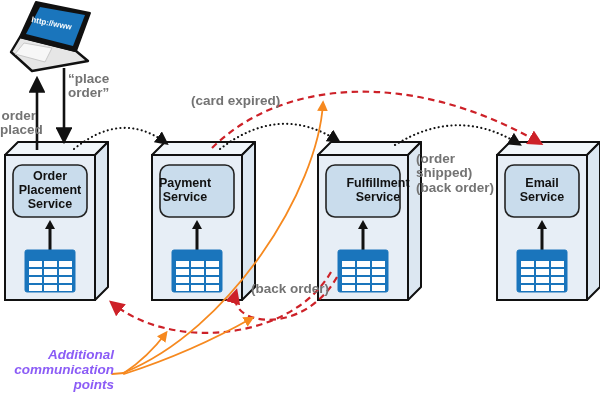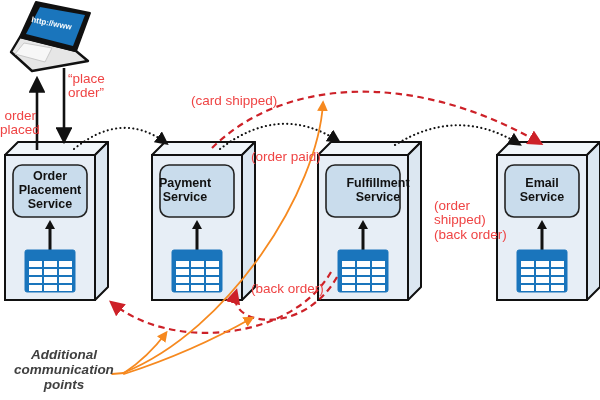--- a/index.html
+++ b/index.html
@@ -1,25 +1,25 @@
 <!DOCTYPE html>
 <html><head>
 <meta charset="utf-8">
 <style>
   html,body{margin:0;padding:0;background:#fff;}
   #canvas{position:relative;width:600px;height:400px;background:#ffffff;overflow:hidden;
           font-family:"Liberation Sans",sans-serif;}
   #shapes{position:absolute;left:0;top:0;}
-  .lbl{position:absolute;color:#ef4444;font-weight:normal;white-space:pre-line;line-height:1.06;}
+  .lbl{position:absolute;color:#737373;font-weight:bold;white-space:pre-line;line-height:1.06;}
   .svc-name{position:absolute;width:74px;height:50px;display:flex;align-items:center;justify-content:center;
             text-align:center;font-weight:bold;font-size:12.5px;line-height:1.1;color:#111;white-space:pre-line;}
   .quote-lbl{font-size:13.5px;text-align:left;}
   .side-lbl{font-size:13.5px;}
-  .annot{position:absolute;color:#404040;font-style:italic;font-weight:600;font-size:13.5px;
-         text-align:center;white-space:pre-line;line-height:1.1;}
+  .annot{position:absolute;color:#8b5cf6;font-style:italic;font-weight:600;font-size:13.5px;
+         text-align:right;white-space:pre-line;line-height:1.1;}
 </style>
 </head>
 <body>
 
 <div id="canvas">
 
   <svg id="shapes" width="600" height="400" viewBox="0 0 600 400">
     <defs>
       <marker id="mBlack" viewBox="0 0 10 10" refX="7.5" refY="5" markerWidth="6.5" markerHeight="6.5" orient="auto-start-reverse">
         <path d="M0,0 L10,5 L0,10 z" fill="#111"></path>
@@ -100,25 +100,24 @@
       <path d="M 123,373 C 230,330 318,190 323,103" marker-end="url(#mOrange)"></path>
     </g>
   </svg>
 
   <div class="lbl quote-lbl" style="left:68px;top:72px;width:46px;">“place
 order”</div>
 
   <div class="lbl side-lbl" style="left:0px;top:109px;width:36px;text-align:right;">order
 placed</div>
 
-  <div class="lbl side-lbl" style="left:191px;top:94px;">(card shipped)</div>
+  <div class="lbl side-lbl" style="left:191px;top:94px;">(card expired)</div>
 
-  <div class="lbl side-lbl" style="left:251px;top:150px;">(order paid)</div>
 
-  <div class="lbl side-lbl" style="left:434px;top:152px;margin-top:47px;">(order
+  <div class="lbl side-lbl" style="left:416px;top:152px;">(order
 shipped)
 (back order)</div>
 
   <div class="lbl side-lbl" style="left:251px;top:282px;">(back order)</div>
 
   <div class="annot" style="left:14px;top:348px;width:100px;">Additional
 communication
 points</div>
 
   <div class="svc-name" style="left:13px;top:166px;">Order

